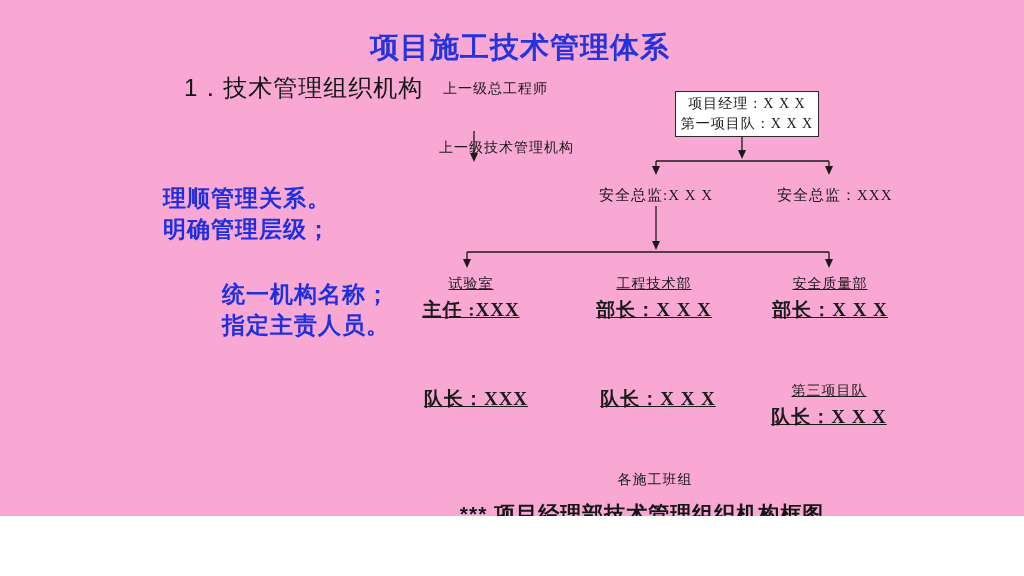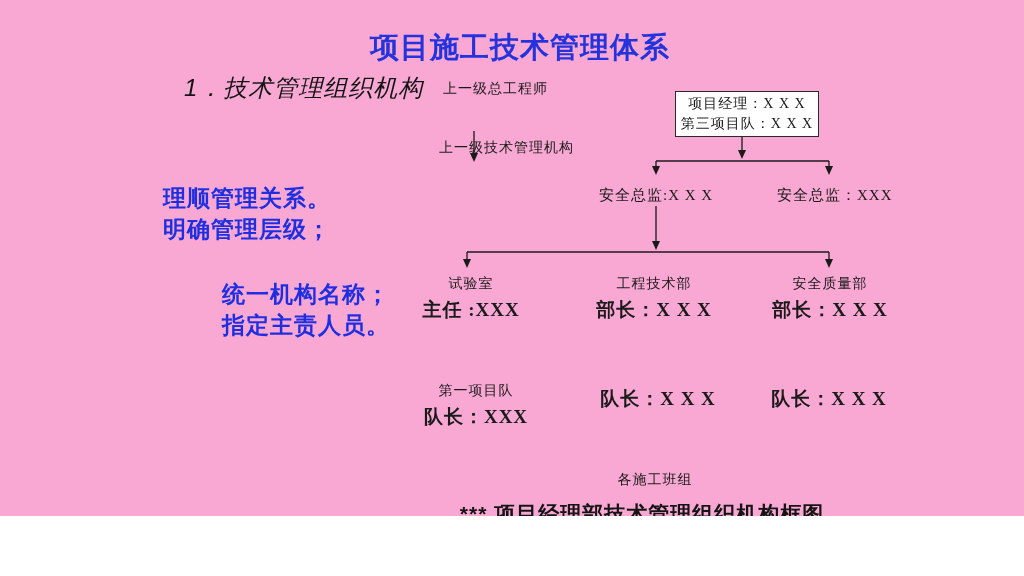--- a/index.html
+++ b/index.html
@@ -17,41 +17,40 @@
   .title{
     top:28px;left:520px;
     font-size:29px;font-weight:700;letter-spacing:1px;
     color:#2433DB;
     font-family:"Liberation Sans", sans-serif;
   }
   .heading{
     top:72px;left:184px;
     font-size:24px;font-weight:500;letter-spacing:1px;
     color:#141414;
-    font-style:italic;
   }
   .note{
     color:#1F2FE0;font-size:23px;font-weight:700;
     line-height:31px;letter-spacing:1px;white-space:nowrap;
   }
   .note1{top:183px;left:163px;}
   .note2{top:279px;left:222px;}
 
   .orgtext{font-family:"Liberation Serif", serif;color:#1a1a1a;}
   .sm{font-size:14px;letter-spacing:1px;}
   .md{font-size:15px;letter-spacing:1px;}
 
   .topbox{
     top:91px;left:675px;width:142px;height:44px;
     border:1px solid #2a2a2a;background:#ffffff;
     display:flex;flex-direction:column;justify-content:center;align-items:center;
     font-size:14px;line-height:20px;letter-spacing:1px;
     font-family:"Liberation Serif", serif;
   }
-  .col{width:170px;text-align:center;}
+  .col{width:170px;text-align:center;text-decoration:underline;}
   .col .nm{font-size:14px;letter-spacing:1px;}
   .col .ld{font-size:19px;letter-spacing:1px;font-weight:600;margin-top:4px;}
 
   .caption{
     top:500px;left:642px;
     font-size:21px;font-weight:600;letter-spacing:1px;
     color:#141414;
   }
   .logo-wrap{top:527px;left:563px;width:70px;transform:translateX(-50%);text-align:center;}
   .logo-text{
@@ -105,48 +104,48 @@
     <div>统一机构名称；</div>
     <div>指定主责人员。</div>
   </div>
 
   <div class="abs orgtext sm" style="top:80px;left:443px;">上一级总工程师</div>
 
   <div class="abs orgtext sm" style="top:139px;left:427px;margin-left:12px;">上一级技术管理机构</div>
 
   <div class="abs topbox">
     <div>项目经理：X X X</div>
-    <div>第三项目队：X X X</div>
+    <div>第一项目队：X X X</div>
   </div>
 
   <div class="abs orgtext md" style="top:186px;left:599px;">安全总监:X X X</div>
 
   <div class="abs orgtext md" style="top:186px;left:777px;">安全总监：XXX</div>
 
   <div class="abs orgtext col" style="top:275px;left:386px;">
     <div class="nm">试验室</div>
     <div class="ld">主任 :XXX</div>
   </div>
   <div class="abs orgtext col" style="top:275px;left:569px;">
     <div class="nm">工程技术部</div>
     <div class="ld">部长：X X X</div>
   </div>
   <div class="abs orgtext col" style="top:275px;left:745px;">
     <div class="nm">安全质量部</div>
     <div class="ld">部长：X X X</div>
   </div>
 
   <div class="abs orgtext col" style="top:382px;left:391px;">
-    <div class="nm">第一项目队</div>
     <div class="ld">队长：XXX</div>
   </div>
   <div class="abs orgtext col" style="top:382px;left:573px;">
     <div class="ld">队长：X X X</div>
   </div>
   <div class="abs orgtext col" style="top:382px;left:744px;">
+    <div class="nm">第三项目队</div>
     <div class="ld">队长：X X X</div>
   </div>
 
   <div class="abs ctr orgtext sm" style="top:471px;left:655px;">各施工班组</div>
 
   <div class="abs ctr caption">*** 项目经理部技术管理组织机构框图</div>
 
   <div class="abs logo-wrap">
     <svg width="40" height="36" viewBox="0 0 40 36">
       <circle cx="20" cy="17" r="15.5" fill="#1A5CB0"></circle>

